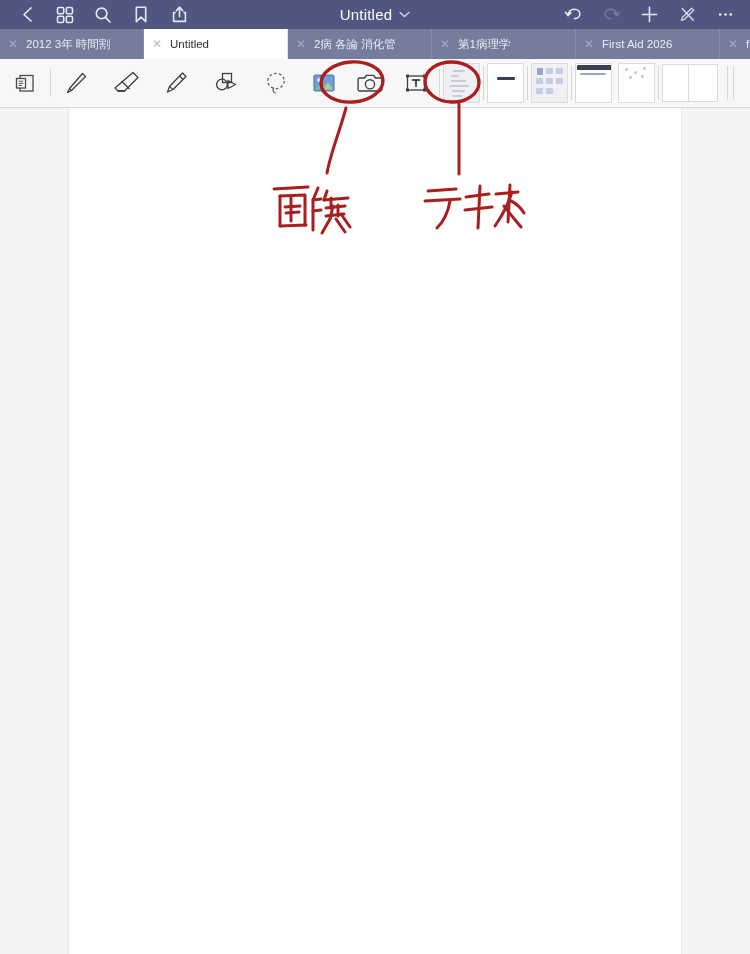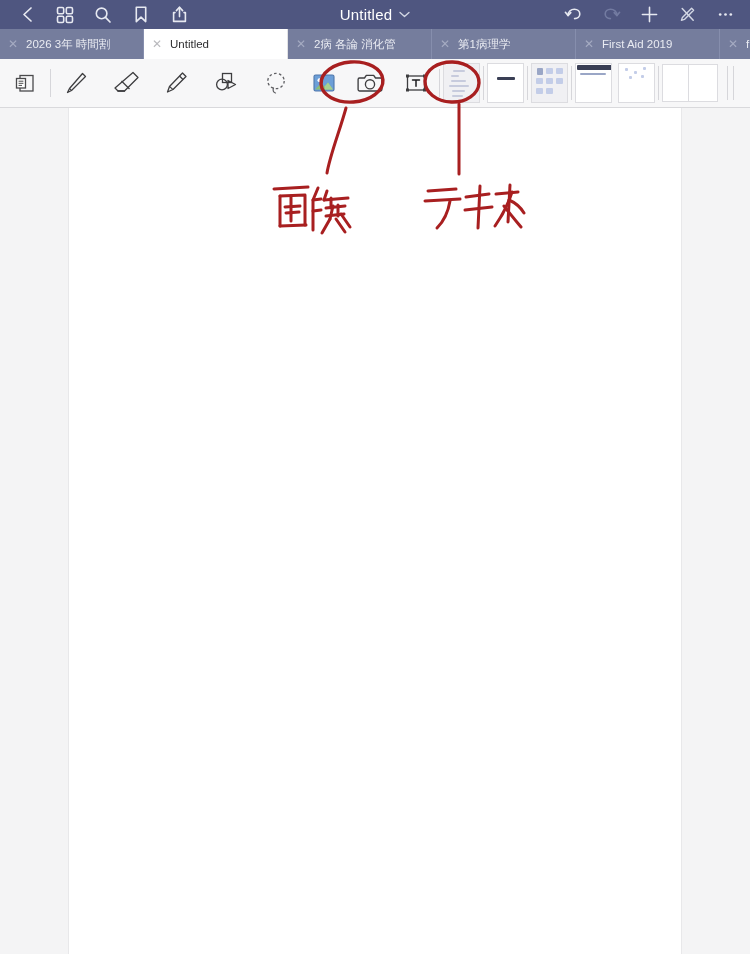--- a/index.html
+++ b/index.html
@@ -195,41 +195,41 @@
           <circle cx="14.8" cy="9.5" r="1.35" fill="#e7e9f1"></circle>
         </svg>
       </div>
     </div>
   </div>
 
   <div class="tabbar">
 
     <div class="tab" style="width:144px">
       <span class="x">✕</span>
-      <span class="lbl">2026 3年 時間割</span>
+      <span class="lbl">2012 3年 時間割</span>
     </div>
 
     <div class="tab active" style="width:144px">
       <span class="x">✕</span>
       <span class="lbl">Untitled</span>
     </div>
 
     <div class="tab" style="width:144px">
       <span class="x">✕</span>
       <span class="lbl">2病 各論 消化管</span>
     </div>
 
     <div class="tab" style="width:144px">
       <span class="x">✕</span>
       <span class="lbl">第1病理学</span>
     </div>
 
     <div class="tab" style="width:144px">
       <span class="x">✕</span>
-      <span class="lbl">First Aid 2019</span>
+      <span class="lbl">First Aid 2026</span>
     </div>
 
     <div class="tab clipped" style="width:40px">
       <span class="x">✕</span>
       <span class="lbl">fi</span>
     </div>
   </div>
 
   <div class="toolbar">
 

